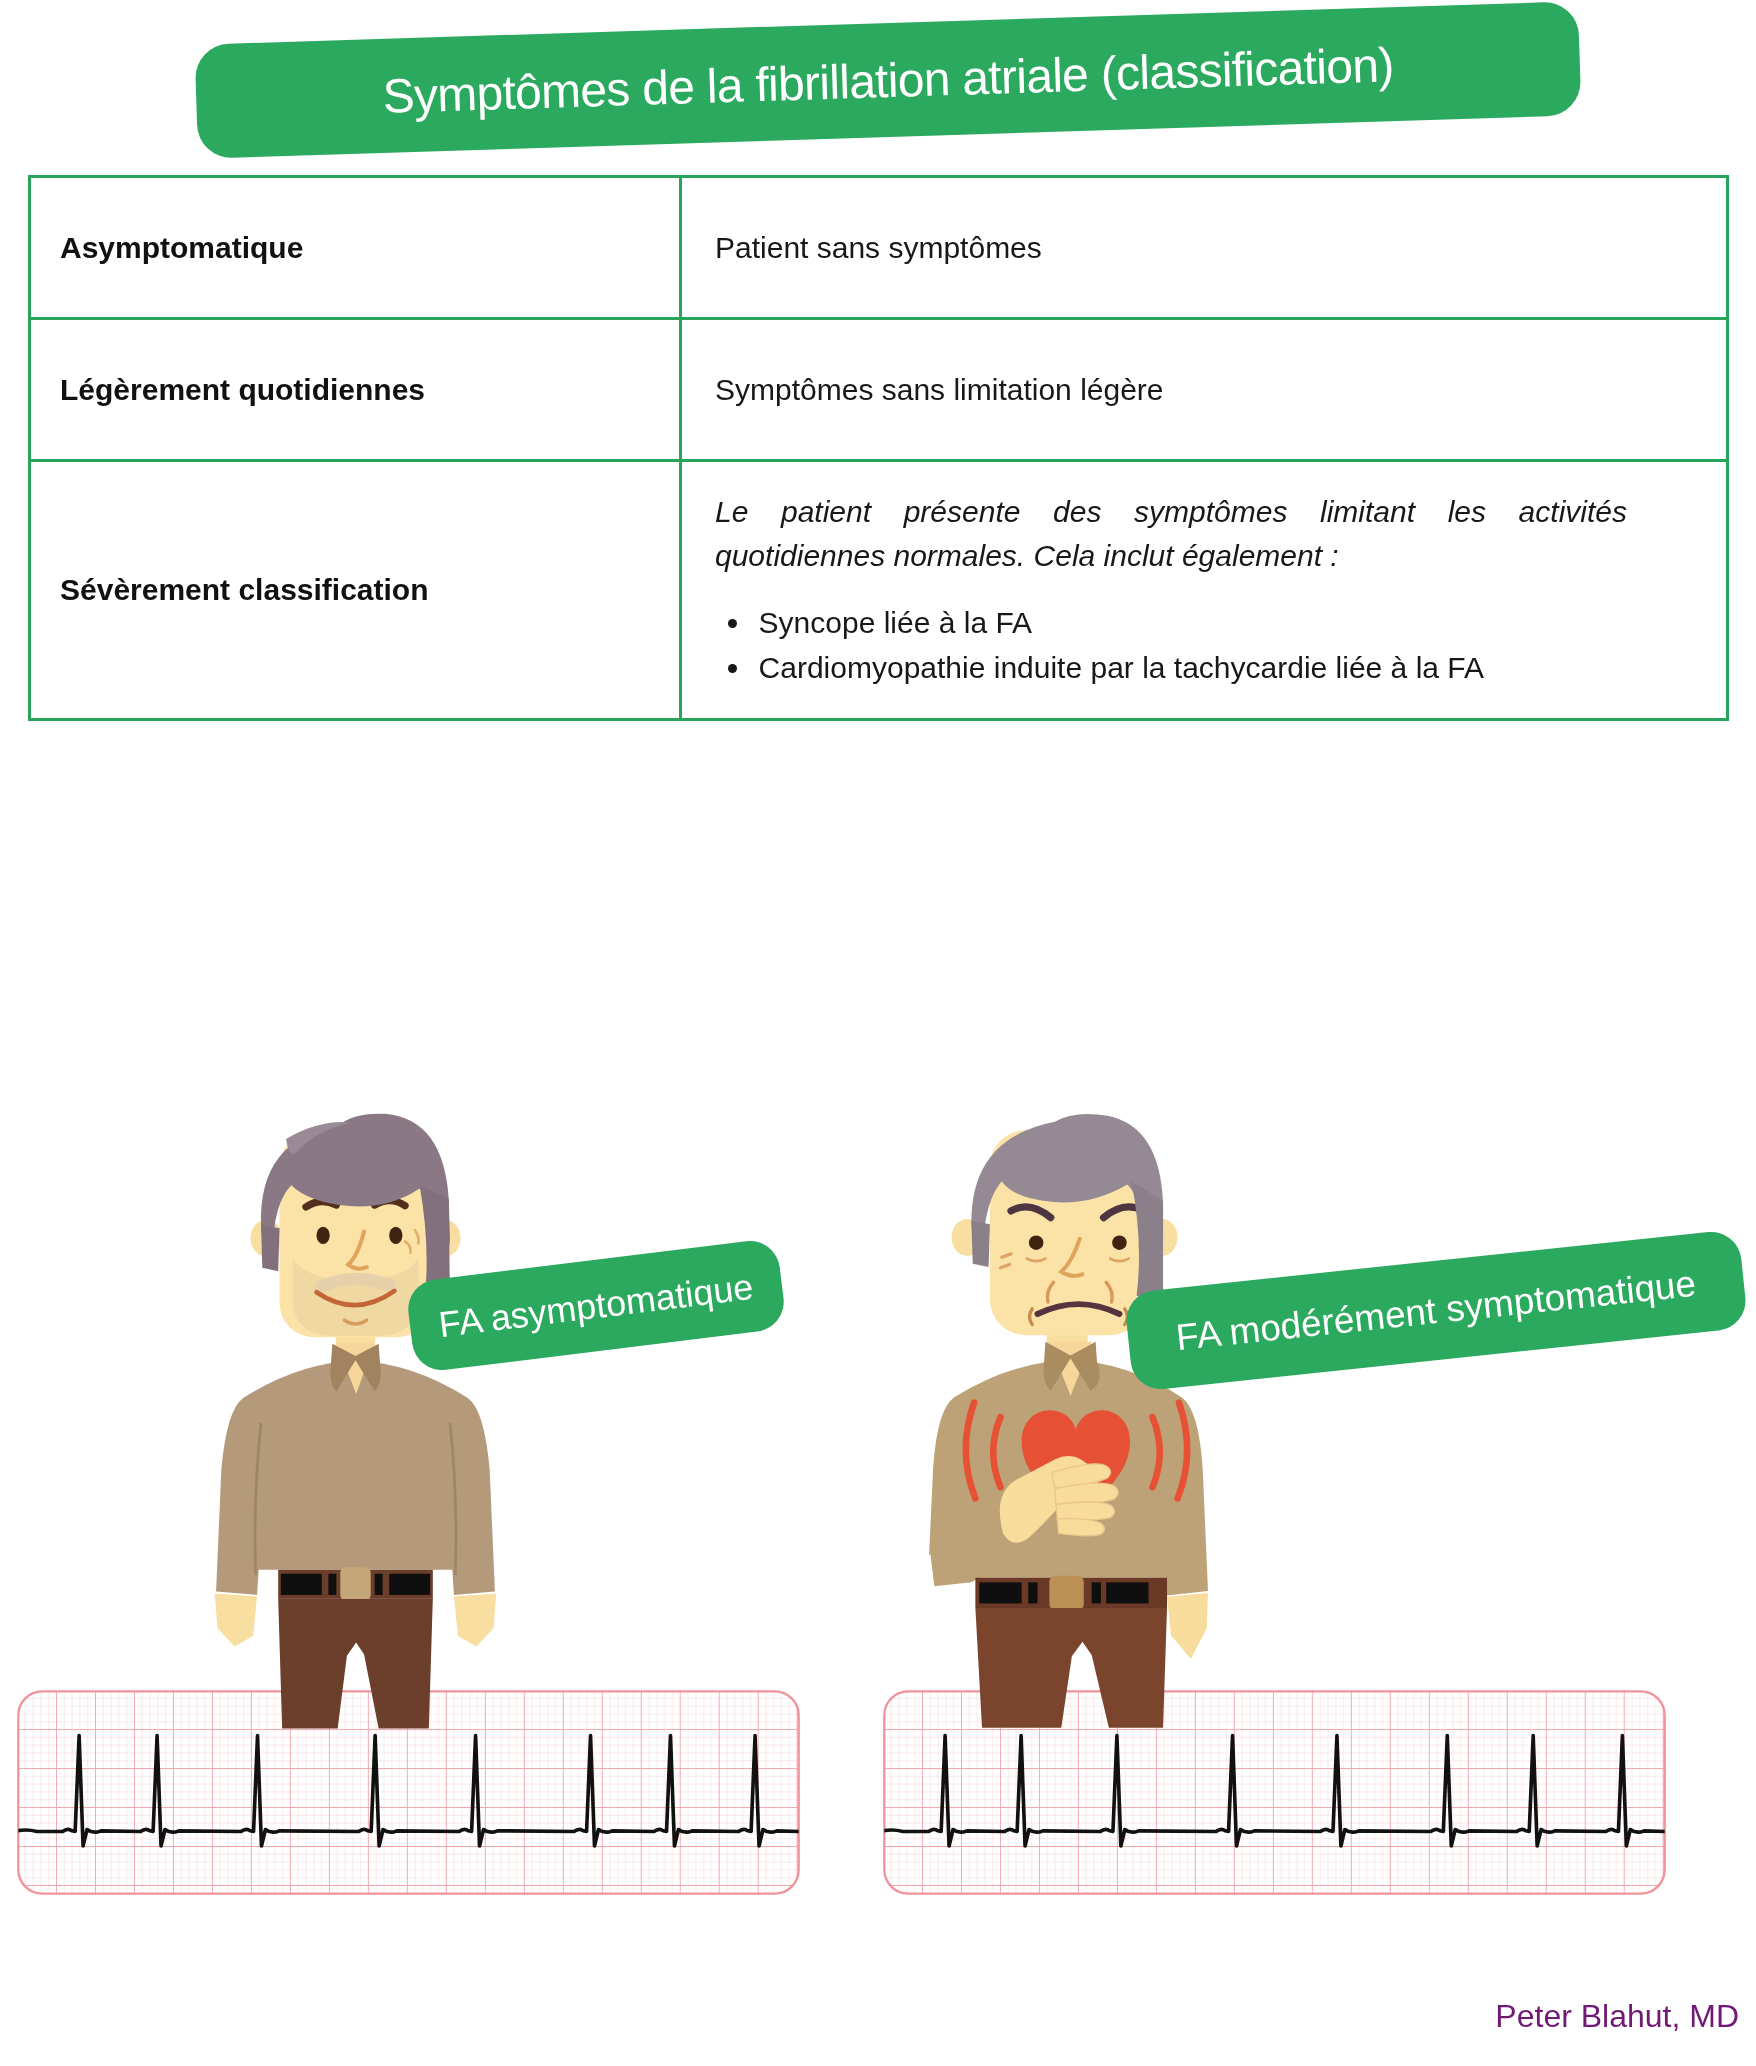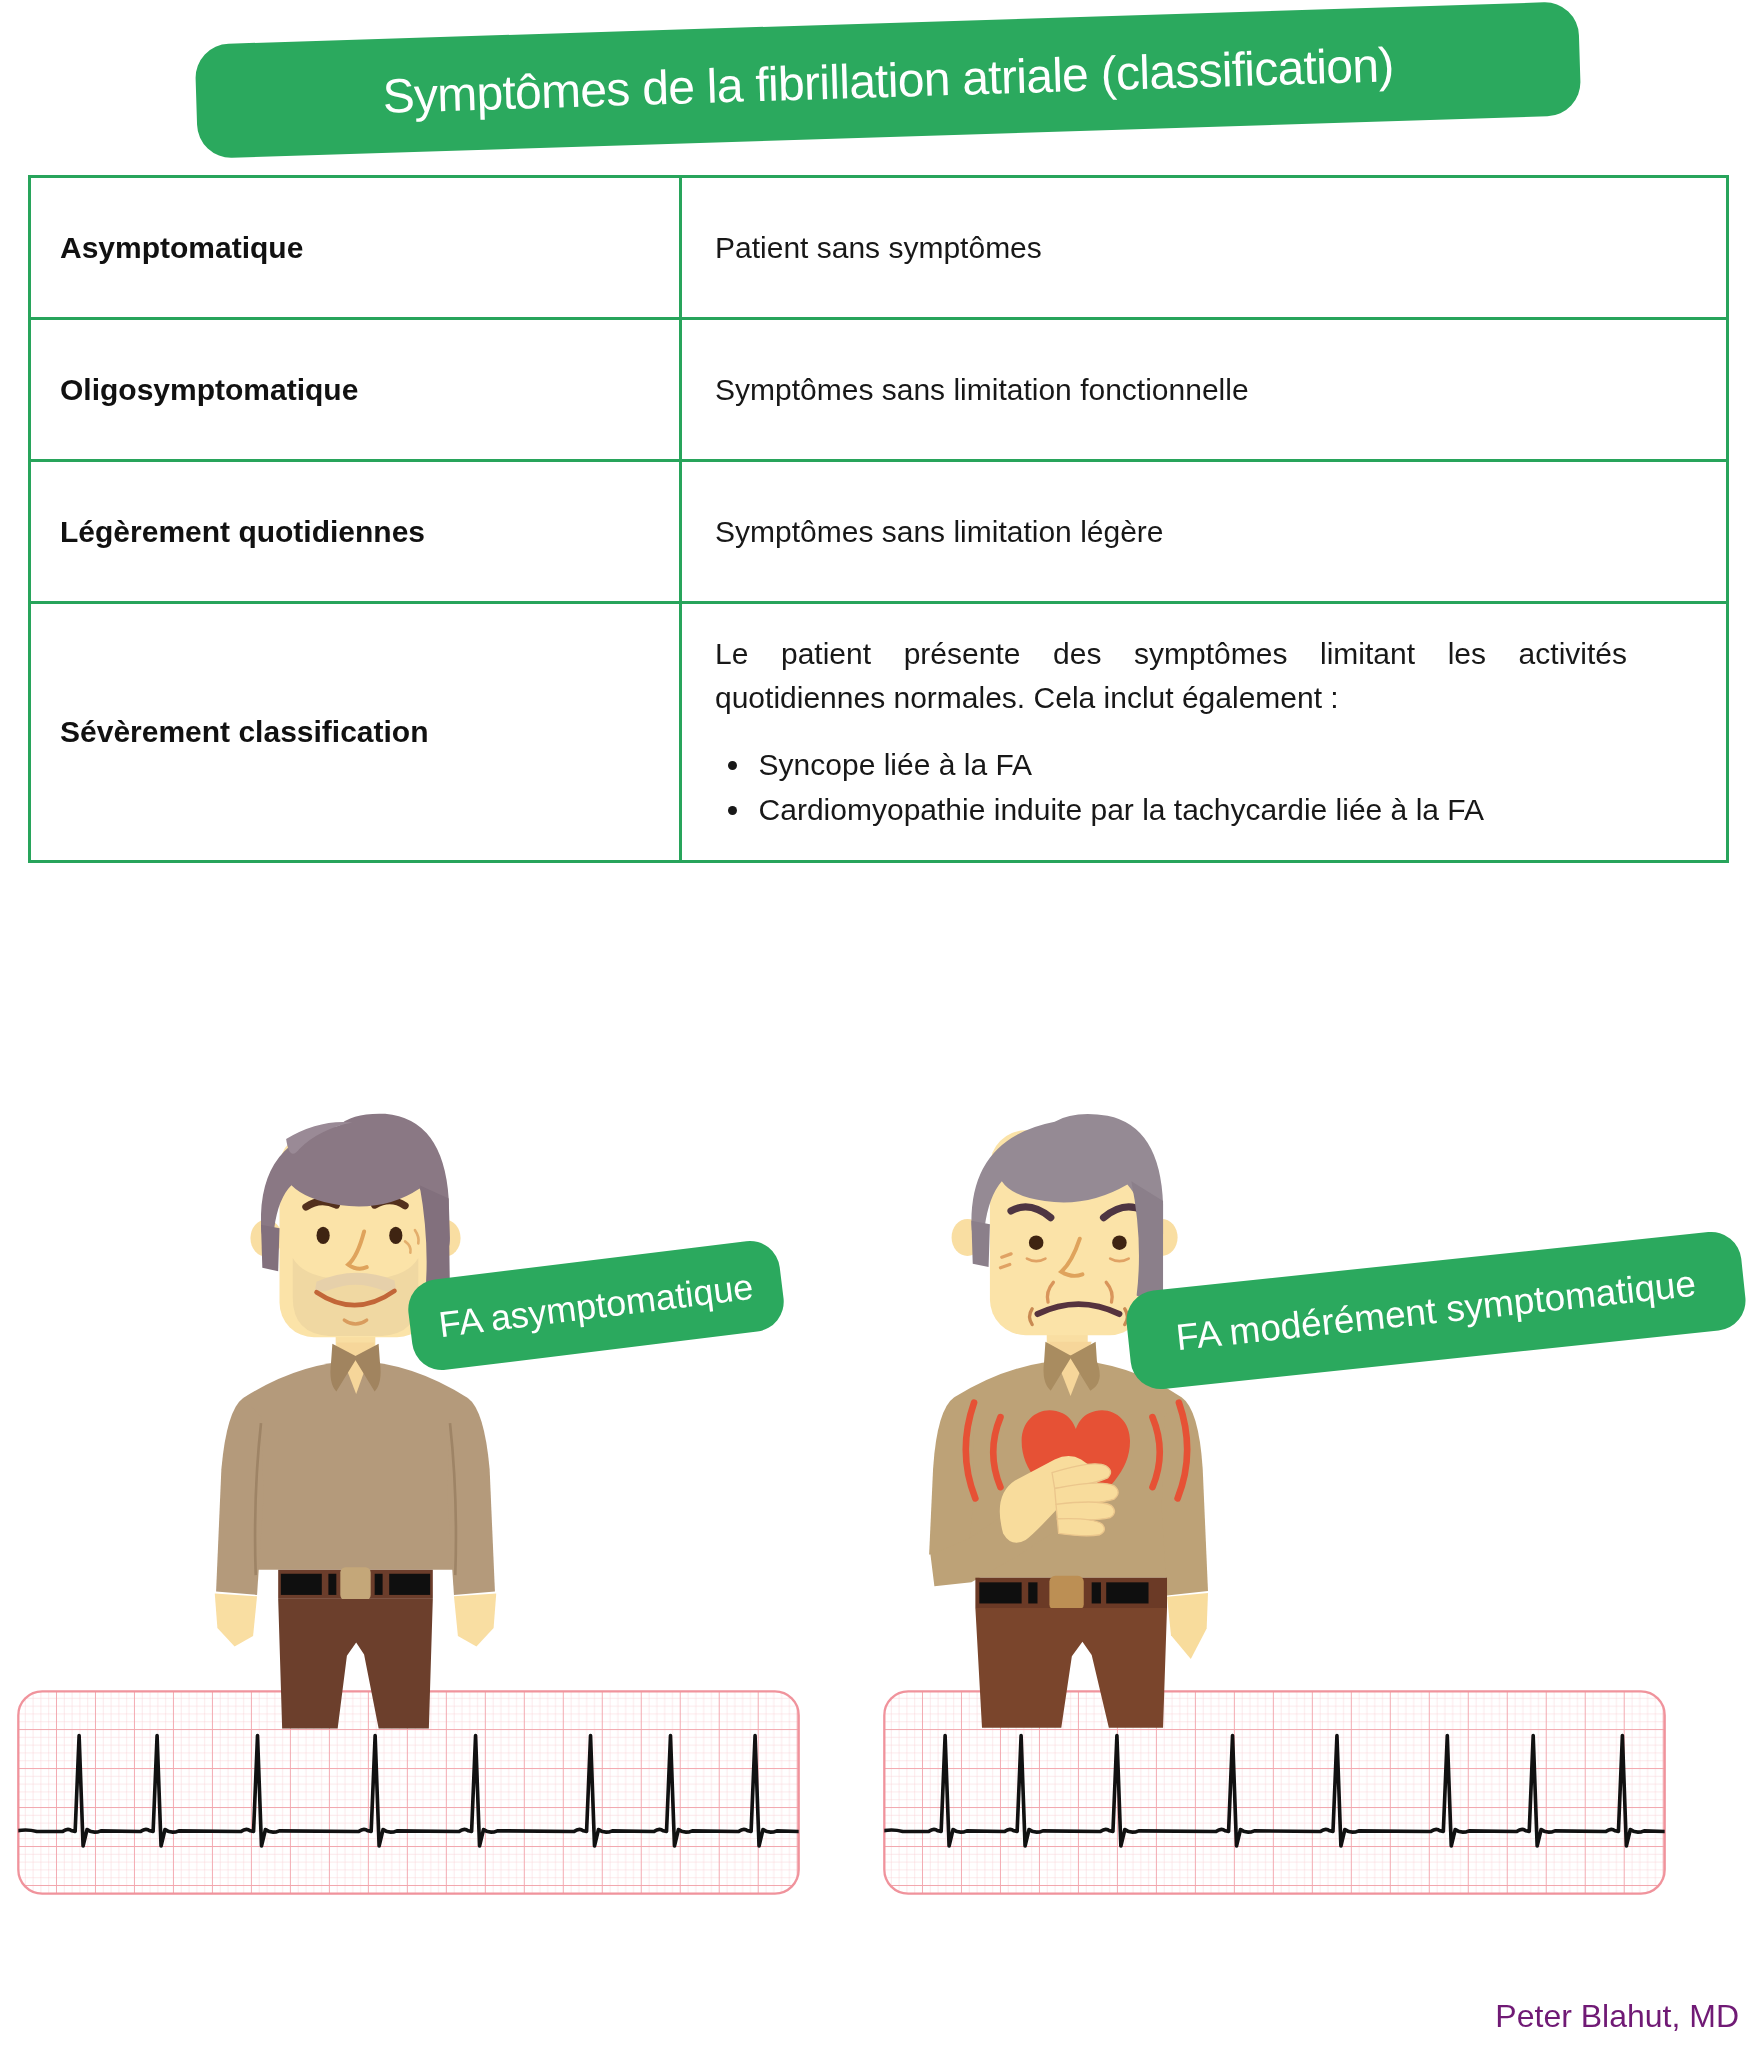--- a/index.html
+++ b/index.html
@@ -13,21 +13,21 @@
   .title-banner span{color:#ffffff;font-size:48px;letter-spacing:-0.7px;white-space:nowrap;font-weight:500;}
 
   
   .tbl-wrap{position:absolute;left:28px;top:175px;width:1701px;}
   table.cls{border-collapse:collapse;width:100%;table-layout:fixed;}
   table.cls td{border:3.3px solid #28A45B;vertical-align:middle;background:#ffffff;}
   td.cat{width:606px;font-weight:bold;font-size:30px;padding:0 13px 0 29px;color:#111111;}
   td.desc{font-size:30px;padding:16px 60px 16px 33px;color:#181818;}
   tr.r{height:142px;}
   tr.r5{height:259px;}
-  td.desc p{margin:0 0 23px 0;text-align:justify;max-width:912px;line-height:1.45;}
+  td.desc p{margin:0 0 23px 0;text-align:justify;max-width:912px;line-height:1.45;font-style:italic;}
   td.desc ul{margin:0 0 0 9.3px;padding-left:29px;line-height:1.5;}
   td.desc li{padding-left:5.3px;}
 
   
   .fig{position:absolute;z-index:2;}
   .badge{position:absolute;z-index:3;background:#2BA95E;border-radius:30px;
     display:flex;align-items:center;justify-content:center;}
   .badge span{color:#ffffff;white-space:nowrap;font-weight:500;}
   .badge1{left:409px;top:1260px;width:374px;height:91px;transform:rotate(-7deg);}
   .badge1 span{font-size:36px;}
@@ -46,24 +46,20 @@
   <div class="title-banner">
     <span>Symptômes de la fibrillation atriale (classification)</span>
   </div>
 
   <div class="tbl-wrap">
     <table class="cls">
       <tbody>
           <tr class="r">
         <td class="cat">Asymptomatique</td>
         <td class="desc">Patient sans symptômes</td>
-      </tr>
-      <tr class="r">
-        <td class="cat">Oligosymptomatique</td>
-        <td class="desc">Symptômes sans limitation fonctionnelle</td>
       </tr>
       <tr class="r">
         <td class="cat">Légèrement quotidiennes</td>
         <td class="desc">Symptômes sans limitation légère</td>
       </tr>
       <tr class="r5">
         <td class="cat">Sévèrement classification</td>
         <td class="desc">
           <p>Le patient présente des symptômes limitant les activités quotidiennes normales. Cela inclut également :</p>
           <ul>

